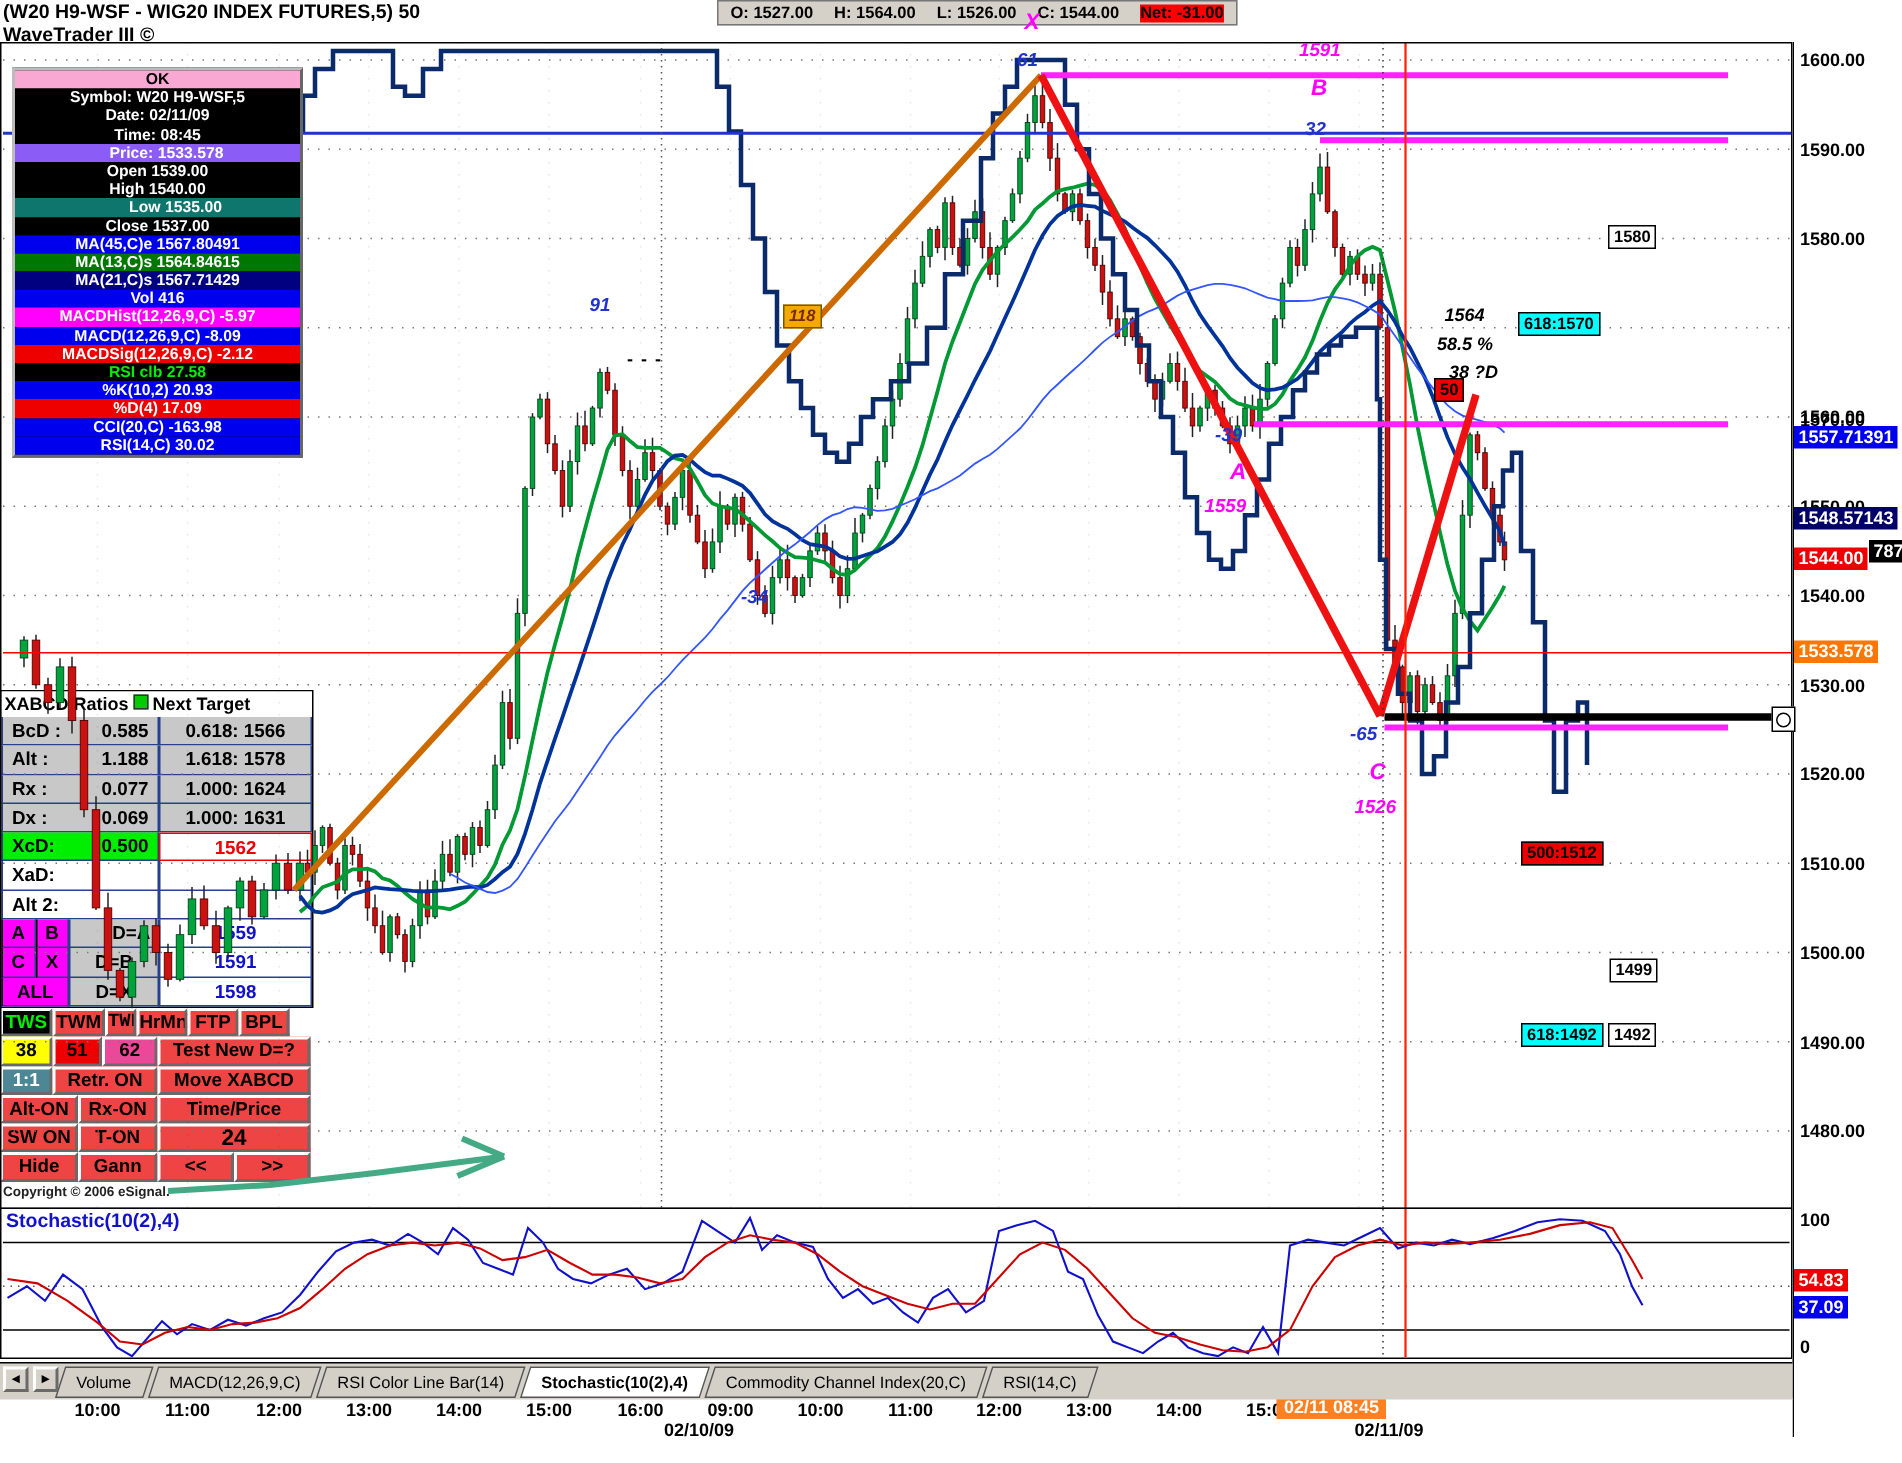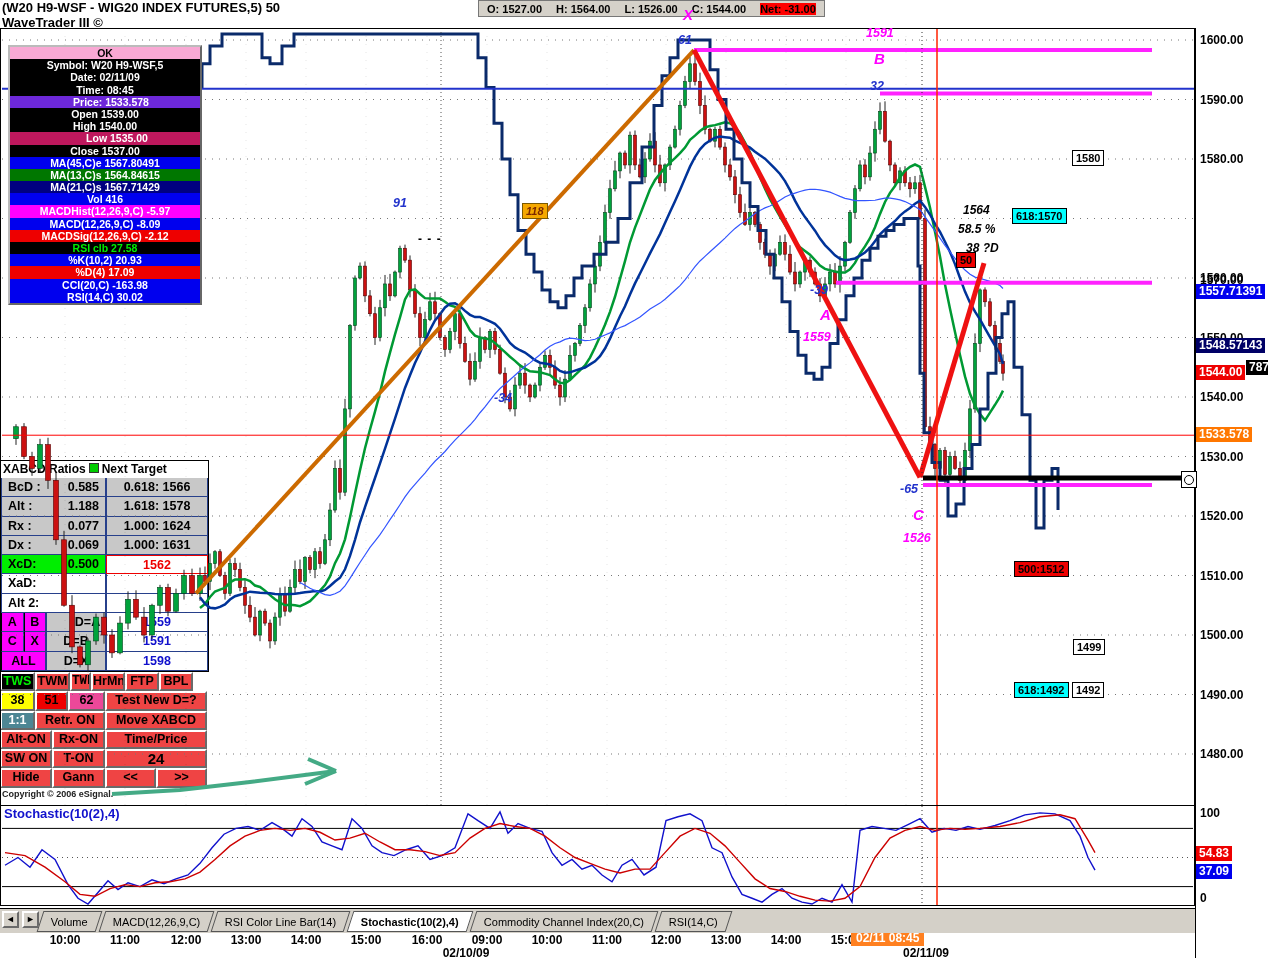--- a/index.html
+++ b/index.html
@@ -616,24 +616,24 @@
         <div class="btn3d" style="width: 51px;">&gt;&gt;</div>
       </div>
     </div>
   <div class="abs" id="copyright">Copyright © 2006 eSignal.</div>
 
   <div class="abs" id="infopanel">
       <div class="inforow" style="background: #f9a8d4; color: rgb(0, 0, 0);">OK</div>
       <div class="inforow" style="background: rgb(0, 0, 0); color: rgb(255, 255, 255);">Symbol: W20 H9-WSF,5</div>
       <div class="inforow" style="background: rgb(0, 0, 0); color: rgb(255, 255, 255);">Date: 02/11/09</div>
       <div class="inforow" style="background: rgb(0, 0, 0); color: rgb(255, 255, 255);">Time: 08:45</div>
-      <div class="inforow" style="background: #6d28d9; color: rgb(255, 255, 255); padding-left: 12px;">Price: 1533.578</div>
+      <div class="inforow" style="background: #8b5cf6; color: rgb(255, 255, 255); padding-left: 12px;">Price: 1533.578</div>
       <div class="inforow" style="background: rgb(0, 0, 0); color: rgb(255, 255, 255);">Open 1539.00</div>
       <div class="inforow" style="background: rgb(0, 0, 0); color: rgb(255, 255, 255);">High 1540.00</div>
-      <div class="inforow" style="background: #be185d; color: rgb(255, 255, 255); padding-left: 24px;">Low 1535.00</div>
+      <div class="inforow" style="background: #0f766e; color: rgb(255, 255, 255); padding-left: 24px;">Low 1535.00</div>
       <div class="inforow" style="background: rgb(0, 0, 0); color: rgb(255, 255, 255);">Close 1537.00</div>
       <div class="inforow" style="background: rgb(0, 0, 238); color: rgb(255, 255, 255);">MA(45,C)e 1567.80491</div>
       <div class="inforow" style="background: rgb(0, 119, 0); color: rgb(255, 255, 255);">MA(13,C)s 1564.84615</div>
       <div class="inforow" style="background: rgb(0, 0, 128); color: rgb(255, 255, 255);">MA(21,C)s 1567.71429</div>
       <div class="inforow" style="background: rgb(0, 0, 238); color: rgb(255, 255, 255);">Vol 416</div>
       <div class="inforow" style="background: rgb(255, 0, 255); color: rgb(255, 255, 255);">MACDHist(12,26,9,C) -5.97</div>
       <div class="inforow" style="background: rgb(0, 0, 238); color: rgb(255, 255, 255);">MACD(12,26,9,C) -8.09</div>
       <div class="inforow" style="background: rgb(238, 0, 0); color: rgb(255, 255, 255);">MACDSig(12,26,9,C) -2.12</div>
       <div class="inforow" style="background: rgb(0, 0, 0); color: rgb(0, 238, 0);">RSI clb 27.58</div>
       <div class="inforow" style="background: rgb(0, 0, 238); color: rgb(255, 255, 255);">%K(10,2) 20.93</div>

